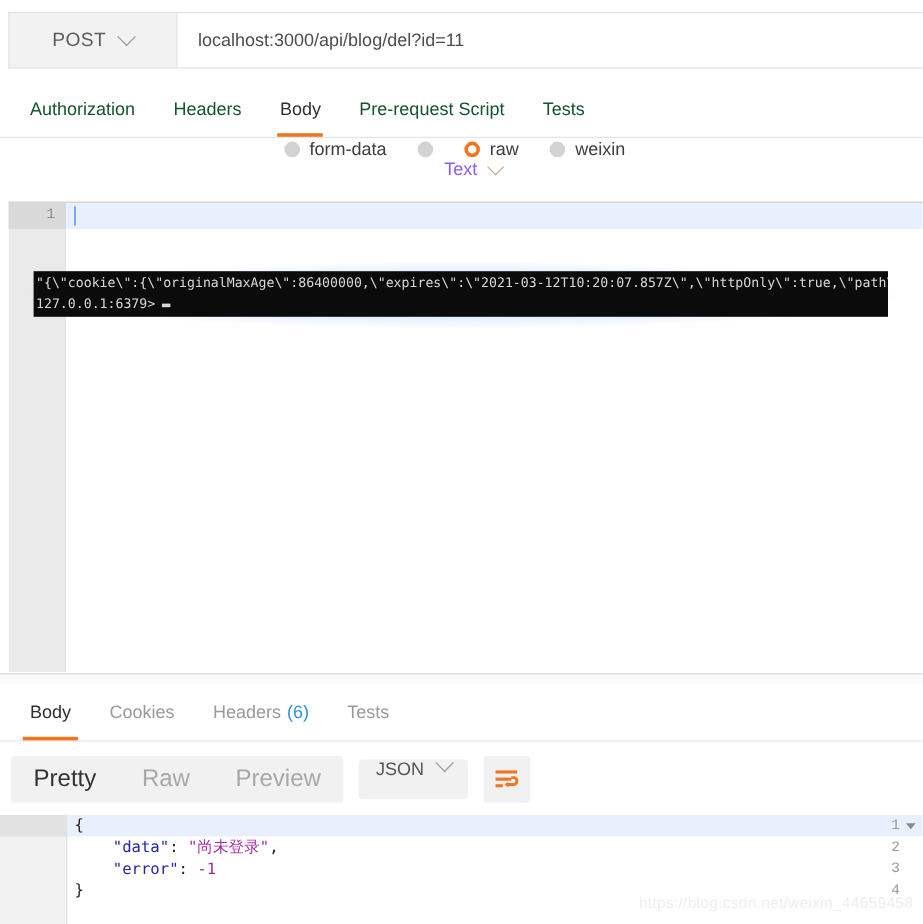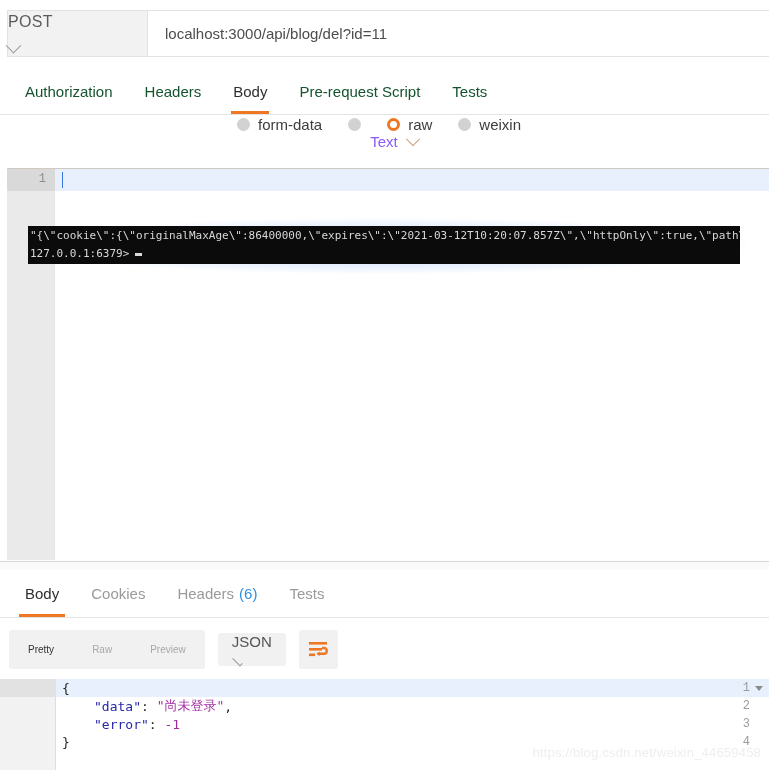--- a/index.html
+++ b/index.html
@@ -26,26 +26,26 @@
     width: 762px; height: 47px;
     display: flex;
     align-items: stretch;
     border: 1px solid #e2e2e2;
     border-right: none;
     background: #f3f3f3;
   }
   .method-box {
     width: 140px;
     display: flex;
+    align-items: center;
     justify-content: center;
     gap: 12px;
     background: #f2f2f2;
     border-right: 1px solid #e2e2e2;
     cursor: pointer;
-    flex-direction: column;
   }
   .method-label {
     font-size: 16px;
     color: #5c5c5c;
     letter-spacing: .3px;
   }
   .chev {
     display: inline-block;
     width: 11px; height: 11px;
     border-right: 1.6px solid #9b9b9b;
@@ -263,33 +263,32 @@
     display: flex;
     align-items: stretch;
     height: 39px;
     background: #f1f1f1;
     border-radius: 3px;
     overflow: hidden;
   }
   .seg {
     display: flex; align-items: center;
     padding: 0 19px;
-    font-size: 10px;
+    font-size: 20px;
     color: #a8a8a8;
     cursor: pointer;
   }
   .seg.active { color: #333333; }
   .dropdown {
     display: flex; align-items: flex-start; gap: 12px;
     height: 33px;
     padding: 0 14px;
     background: #f1f1f1;
     border-radius: 3px;
     cursor: pointer;
-    flex-direction: column;
   }
   .dropdown .lbl { font-size: 15px; color: #555555; }
   .wrapbtn {
     width: 39px; height: 39px;
     background: #f1f1f1;
     border-radius: 3px;
     display: flex; align-items: center; justify-content: center;
     cursor: pointer;
   }
 

